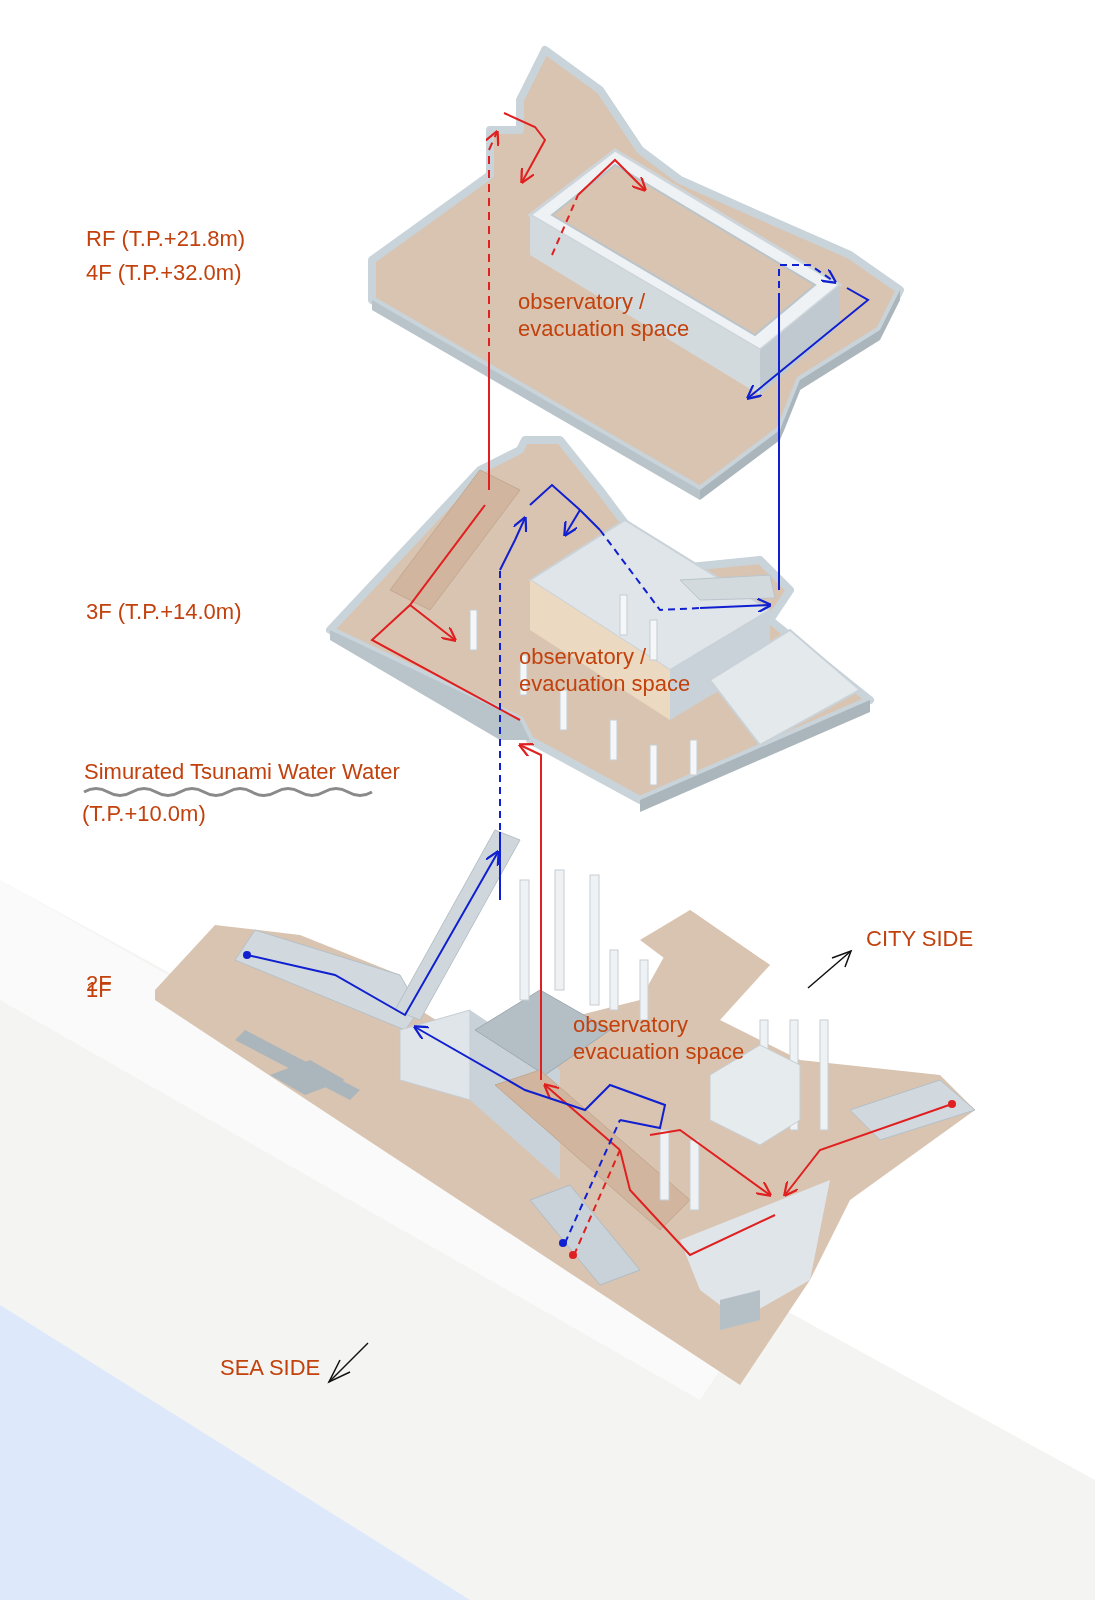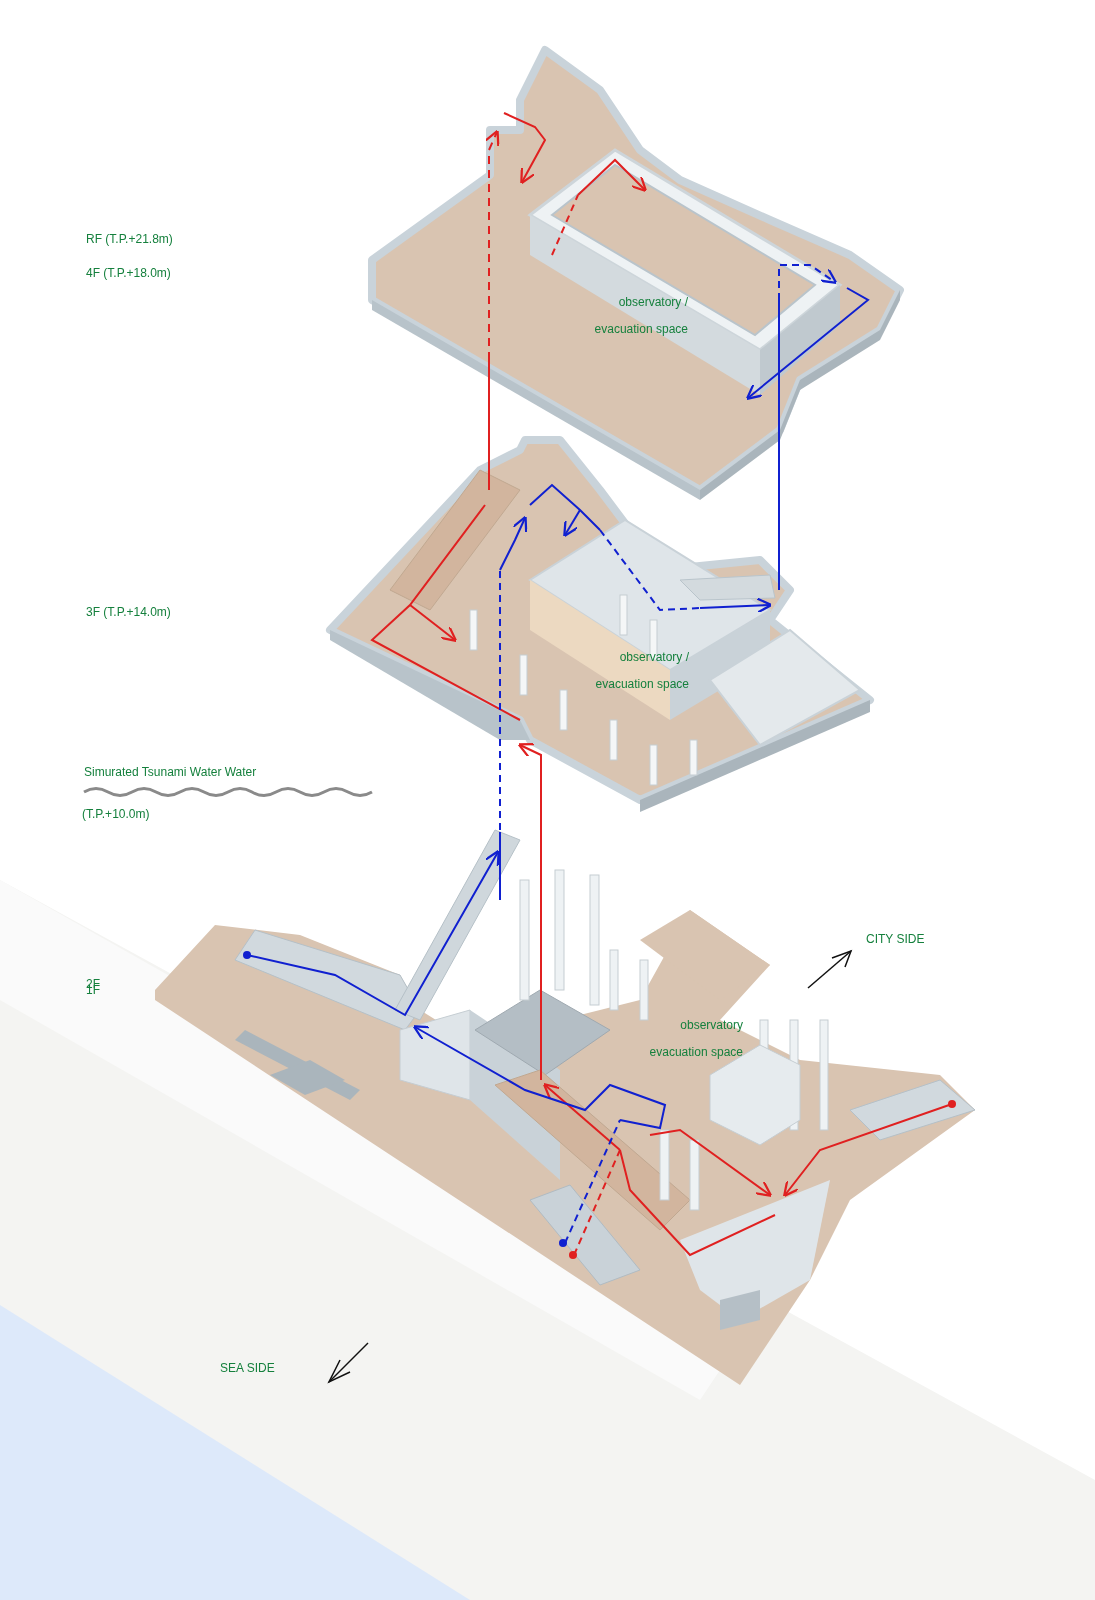--- a/index.html
+++ b/index.html
@@ -1,20 +1,20 @@
 <!DOCTYPE html>
 <html><head>
 <meta charset="utf-8">
 <style>
   html, body { margin: 0; padding: 0; background: #ffffff; }
   body { width: 1095px; height: 1600px; position: relative; overflow: hidden;
          font-family: "Liberation Sans", sans-serif; color: #1a1a1a; }
   svg.scene { position: absolute; left: 0; top: 0; }
-  .lbl { position: absolute; font-size: 12px; line-height: 22px; white-space: nowrap; color: #15803d; }
-  .center { text-align: right; }
+  .lbl { position: absolute; font-size: 22px; line-height: 22px; white-space: nowrap; color: #c2410c; }
+  .center { text-align: left; }
 </style>
 </head>
 <body>
 
 <svg class="scene" width="1095" height="1600" viewBox="0 0 1095 1600">
   <defs>
     <marker id="arrR" viewBox="0 0 10 10" refX="9" refY="5" markerWidth="7" markerHeight="7" orient="auto-start-reverse">
       <path d="M0,0 L10,5 L0,10" fill="none" stroke="#e02020" stroke-width="1.6"></path>
     </marker>
     <marker id="arrB" viewBox="0 0 10 10" refX="9" refY="5" markerWidth="7" markerHeight="7" orient="auto-start-reverse">
@@ -147,21 +147,21 @@
     <line x1="808" y1="988" x2="851" y2="951"></line>
     <polyline points="832,958 851,951 845,967"></polyline>
   </g>
   <g stroke="#111" stroke-width="1.5" fill="none">
     <line x1="368" y1="1343" x2="329" y2="1382"></line>
     <polyline points="340,1360 329,1382 350,1372"></polyline>
   </g>
 </svg>
 
 <div class="lbl" style="left:86px;top:228px">RF (T.P.+21.8m)</div>
-<div class="lbl" style="left:86px;top:262px">4F (T.P.+18.0m)</div>
+<div class="lbl" style="left:86px;top:262px">4F (T.P.+32.0m)</div>
 <div class="lbl" style="left:86px;top:601px">3F (T.P.+14.0m)</div>
 <div class="lbl" style="left:86px;top:973px">2F</div>
 <div class="lbl" style="left:86px;top:979px">1F</div>
 
 <div class="lbl" style="left:84px;top:761px">Simurated Tsunami Water Water</div>
 <div class="lbl" style="left:82px;top:803px">(T.P.+10.0m)</div>
 
 <div class="lbl center" style="left:518px;top:291px;width:170px">
   <div>observatory /</div>
   <div style="margin-top:5px">evacuation space</div>

